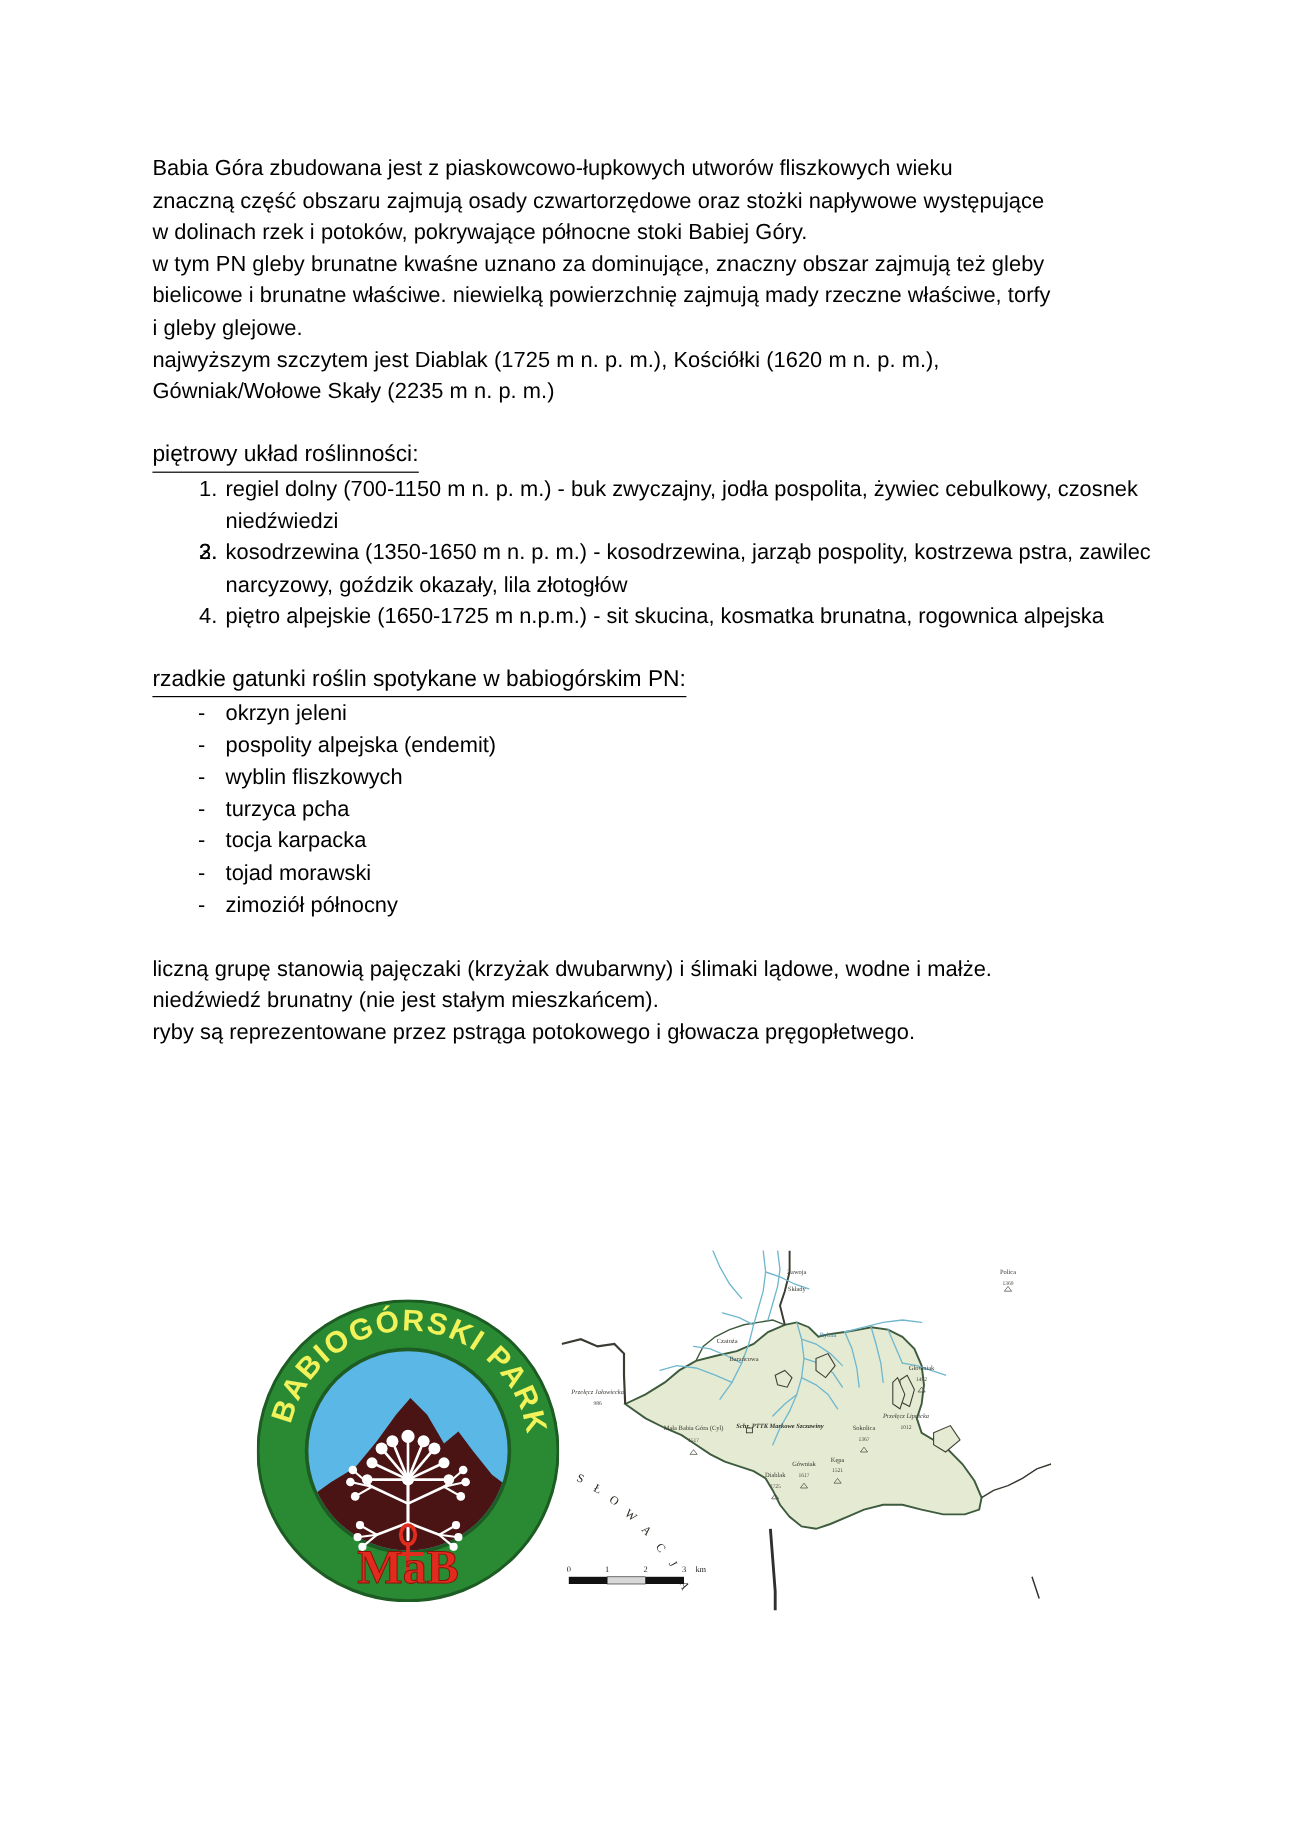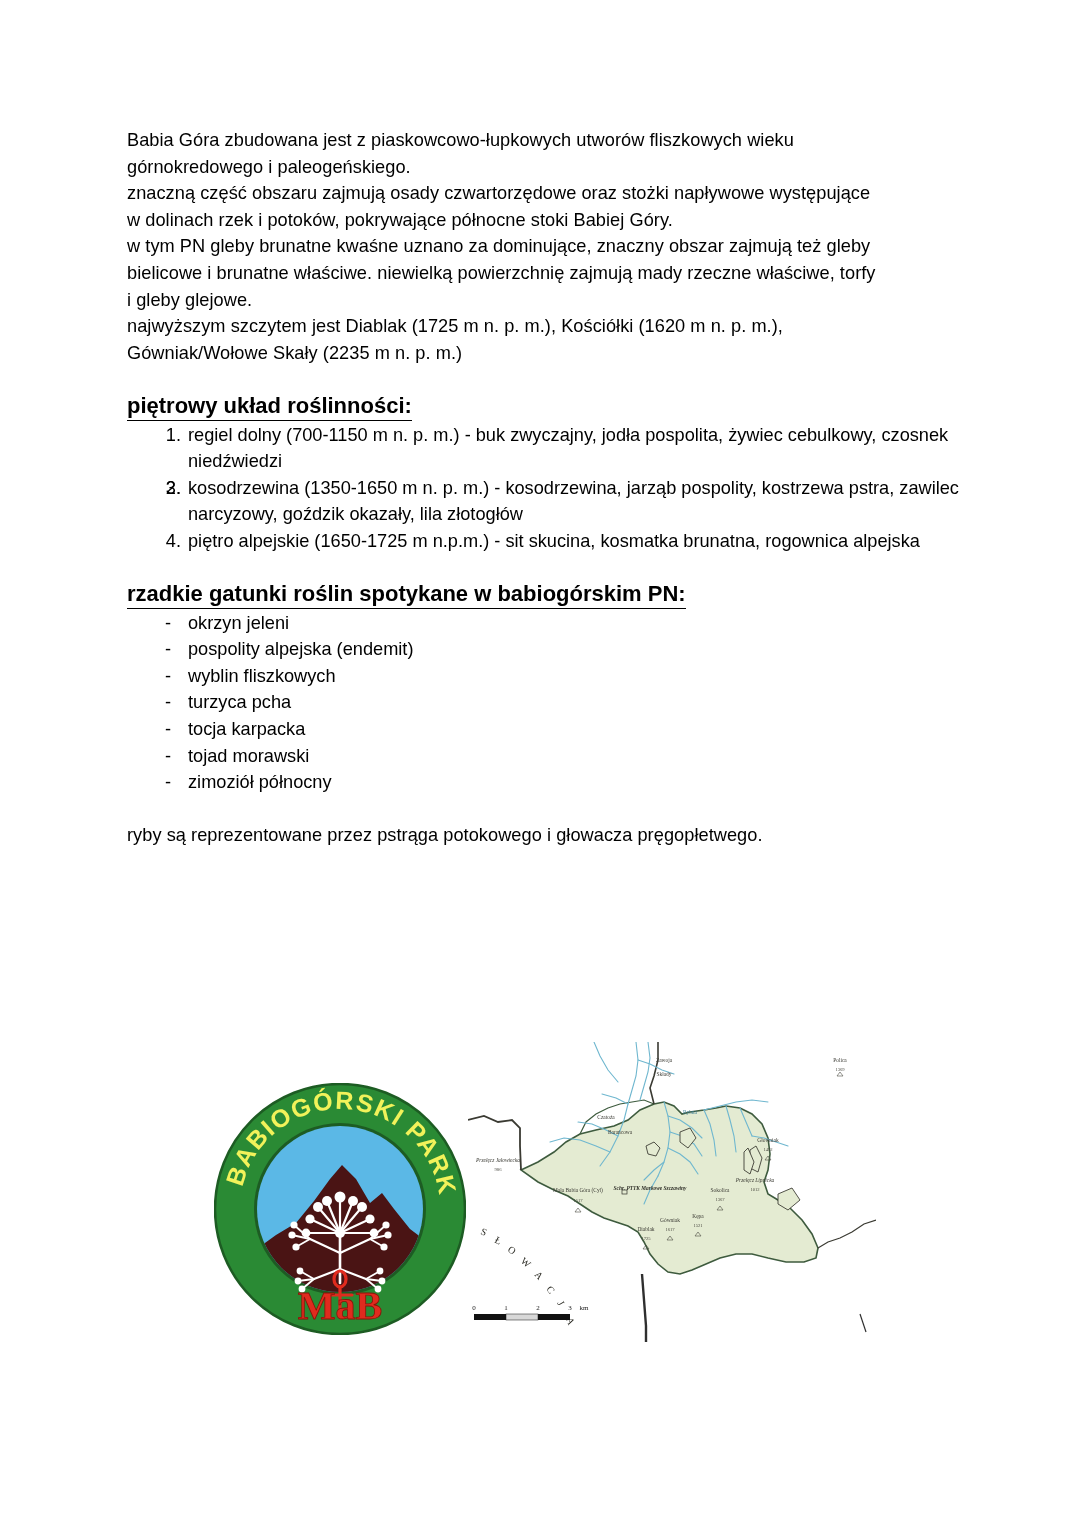--- a/index.html
+++ b/index.html
@@ -33,24 +33,24 @@
     line-height: 26.6px;
     letter-spacing: 0.05px;
     margin: 0;
     color: #000;
   }
   .para .ln { display: block; }
 
   .blockgap { height: 26.6px; }
 
   .heading {
-    font-size: 22px;
+    font-size: 19px;
     line-height: 26.6px;
     margin: 0;
-    font-weight: 700;
+    font-weight: 400;
     display: inline-block;
     border-bottom: 1px solid #000;
     padding-bottom: 0px;
   }
   .heading-wrap { line-height: 26.6px; }
 
   
   ol.numlist {
     margin: 0;
     padding: 0;
@@ -158,21 +158,20 @@
 </style>
 </head>
 <body>
 
 <div class="page">
 
   <div class="content">
 
     <div class="para">
       <span class="ln">Babia Góra zbudowana jest z piaskowcowo-łupkowych utworów fliszkowych wieku</span>
-      <span class="ln">górnokredowego i paleogeńskiego.</span>
       <span class="ln">znaczną część obszaru zajmują osady czwartorzędowe oraz stożki napływowe występujące</span>
       <span class="ln">w dolinach rzek i potoków, pokrywające północne stoki Babiej Góry.</span>
       <span class="ln">w tym PN gleby brunatne kwaśne uznano za dominujące, znaczny obszar zajmują też gleby</span>
       <span class="ln">bielicowe i brunatne właściwe. niewielką powierzchnię zajmują mady rzeczne właściwe, torfy</span>
       <span class="ln">i gleby glejowe.</span>
       <span class="ln">najwyższym szczytem jest Diablak (1725 m n. p. m.), Kościółki (1620 m n. p. m.),</span>
       <span class="ln">Gówniak/Wołowe Skały (2235 m n. p. m.)</span>
     </div>
 
     <div class="blockgap"></div>
@@ -233,20 +232,22 @@
       </li>
       <li>
         <span class="dash">-</span>
         <span class="ln">zimoziół północny</span>
       </li>
     </ul>
 
     <div class="blockgap"></div>
 
     <div class="para">
+      <span class="ln">liczną grupę stanowią pajęczaki (krzyżak dwubarwny) i ślimaki lądowe, wodne i małże.</span>
+      <span class="ln">niedźwiedź brunatny (nie jest stałym mieszkańcem).</span>
       <span class="ln">ryby są reprezentowane przez pstrąga potokowego i głowacza pręgopłetwego.</span>
     </div>
 
   </div>
 
   <div class="figures">
 
     <div class="logo-fig">
       <svg class="logo-svg" viewBox="0 0 252 252" xmlns="http://www.w3.org/2000/svg">
         <defs>

